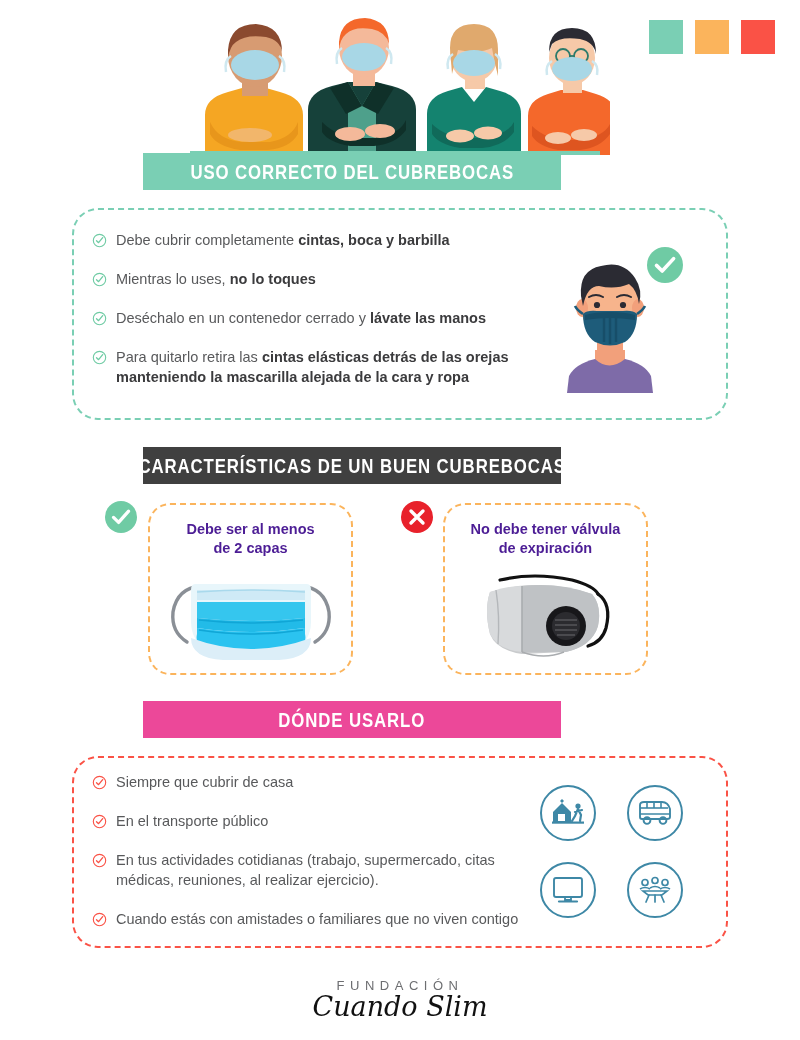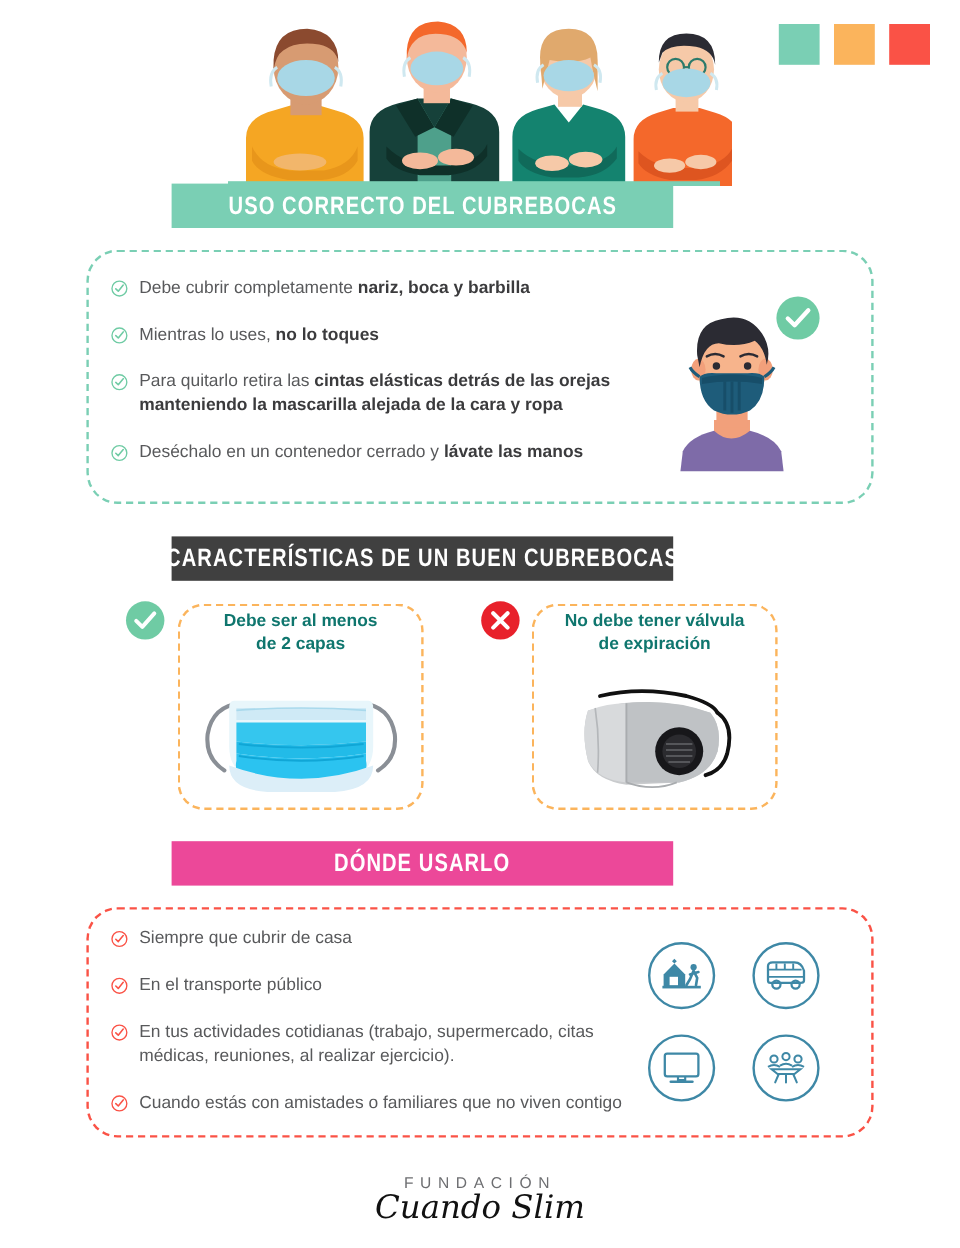--- a/index.html
+++ b/index.html
@@ -54,22 +54,22 @@
   .bigcheck{position:absolute;left:646px;top:246px;width:38px;height:38px;}
 
   
   .card{
     position:absolute;top:503px;width:205px;height:172px;
     border:2px dashed #FBB45C;border-radius:22px;box-sizing:border-box;
   }
   #card1{left:148px;}
   #card2{left:443px;}
   .card .ctitle{
-    position:absolute;left:0;right:0;top:4px;text-align:center;
-    font-size:14.5px;font-weight:bold;line-height:19px;color:#0f766e;
+    position:absolute;left:0;right:0;top:15px;text-align:center;
+    font-size:14.5px;font-weight:bold;line-height:19px;color:#4c1d95;
   }
   .card .cimg{position:absolute;left:50%;transform:translateX(-50%);top:55px;width:180px;height:105px;}
   .badge{position:absolute;top:500px;width:34px;height:34px;}
   #badge1{left:104px;}
   #badge2{left:400px;}
 
   
   .icons{position:absolute;left:540px;top:785px;width:160px;height:140px;
          display:grid;grid-template-columns:1fr 1fr;grid-template-rows:1fr 1fr;gap:14px;}
   .circ{width:56px;height:56px;border:2px solid #3E88A6;border-radius:50%;
@@ -162,48 +162,48 @@
   <div class="panel" id="panel1"></div>
 
   <div class="list" id="list1">
     <div class="bullet">
       <span class="bicon">
         <svg viewBox="0 0 16 16" width="15" height="15">
             <circle cx="8" cy="8" r="6.6" fill="none" stroke="#6FCBA4" stroke-width="1.2"></circle>
             <path d="M4.8 8.2 L7 10.3 L11.4 4.9" fill="none" stroke="#6FCBA4" stroke-width="1.4" stroke-linecap="round" stroke-linejoin="round"></path>
           </svg>
       </span>
-      <span class="btext"><span>Debe cubrir completamente </span><b>nariz, boca y barbilla</b></span>
+      <span class="btext"><span>Debe cubrir completamente </span><b>cintas, boca y barbilla</b></span>
     </div>
     <div class="bullet">
       <span class="bicon">
         <svg viewBox="0 0 16 16" width="15" height="15">
             <circle cx="8" cy="8" r="6.6" fill="none" stroke="#6FCBA4" stroke-width="1.2"></circle>
             <path d="M4.8 8.2 L7 10.3 L11.4 4.9" fill="none" stroke="#6FCBA4" stroke-width="1.4" stroke-linecap="round" stroke-linejoin="round"></path>
           </svg>
       </span>
       <span class="btext"><span>Mientras lo uses, </span><b>no lo toques</b></span>
     </div>
     <div class="bullet">
       <span class="bicon">
         <svg viewBox="0 0 16 16" width="15" height="15">
             <circle cx="8" cy="8" r="6.6" fill="none" stroke="#6FCBA4" stroke-width="1.2"></circle>
             <path d="M4.8 8.2 L7 10.3 L11.4 4.9" fill="none" stroke="#6FCBA4" stroke-width="1.4" stroke-linecap="round" stroke-linejoin="round"></path>
           </svg>
       </span>
-      <span class="btext"><span>Para quitarlo retira las </span><b>cintas elásticas detrás de las orejas manteniendo la mascarilla alejada de la cara y ropa</b></span>
+      <span class="btext"><span>Deséchalo en un contenedor cerrado y </span><b>lávate las manos</b></span>
     </div>
     <div class="bullet">
       <span class="bicon">
         <svg viewBox="0 0 16 16" width="15" height="15">
             <circle cx="8" cy="8" r="6.6" fill="none" stroke="#6FCBA4" stroke-width="1.2"></circle>
             <path d="M4.8 8.2 L7 10.3 L11.4 4.9" fill="none" stroke="#6FCBA4" stroke-width="1.4" stroke-linecap="round" stroke-linejoin="round"></path>
           </svg>
       </span>
-      <span class="btext"><span>Deséchalo en un contenedor cerrado y </span><b>lávate las manos</b></span>
+      <span class="btext"><span>Para quitarlo retira las </span><b>cintas elásticas detrás de las orejas manteniendo la mascarilla alejada de la cara y ropa</b></span>
     </div>
   </div>
 
   <div class="man">
     <svg width="130" height="145" viewBox="0 0 130 145">
       <path d="M22 145 L24 128 Q30 116 50 111 L64 108 L80 111 Q100 116 106 128 L108 145 Z" fill="#7E6BA8"></path>
       <path d="M50 111 Q64 124 80 111 L80 102 L50 102 Z" fill="#F2A07B"></path>
       <rect x="52" y="86" width="26" height="22" fill="#F2A07B"></rect>
       <ellipse cx="65" cy="58" rx="29" ry="33" fill="#F7B48C"></ellipse>
       <ellipse cx="37" cy="60" rx="6" ry="9" fill="#F2A07B"></ellipse>

